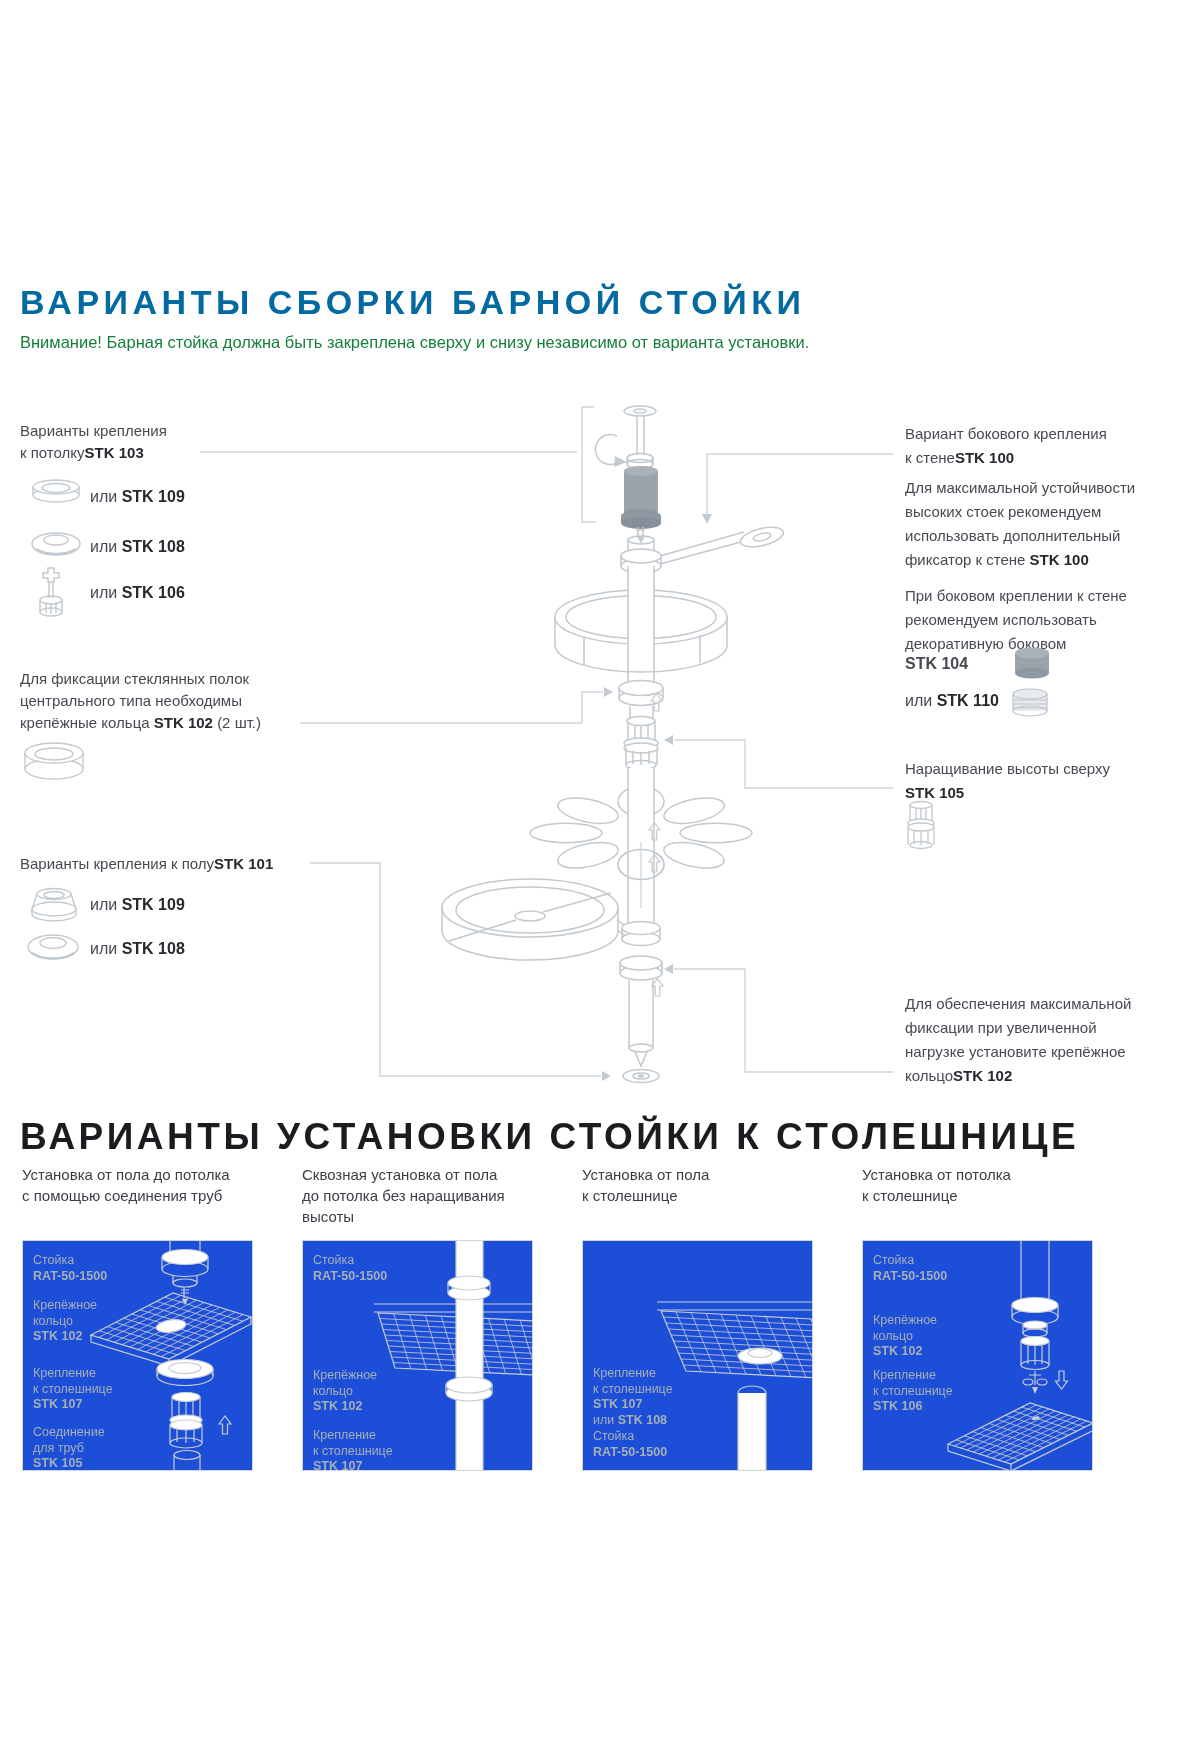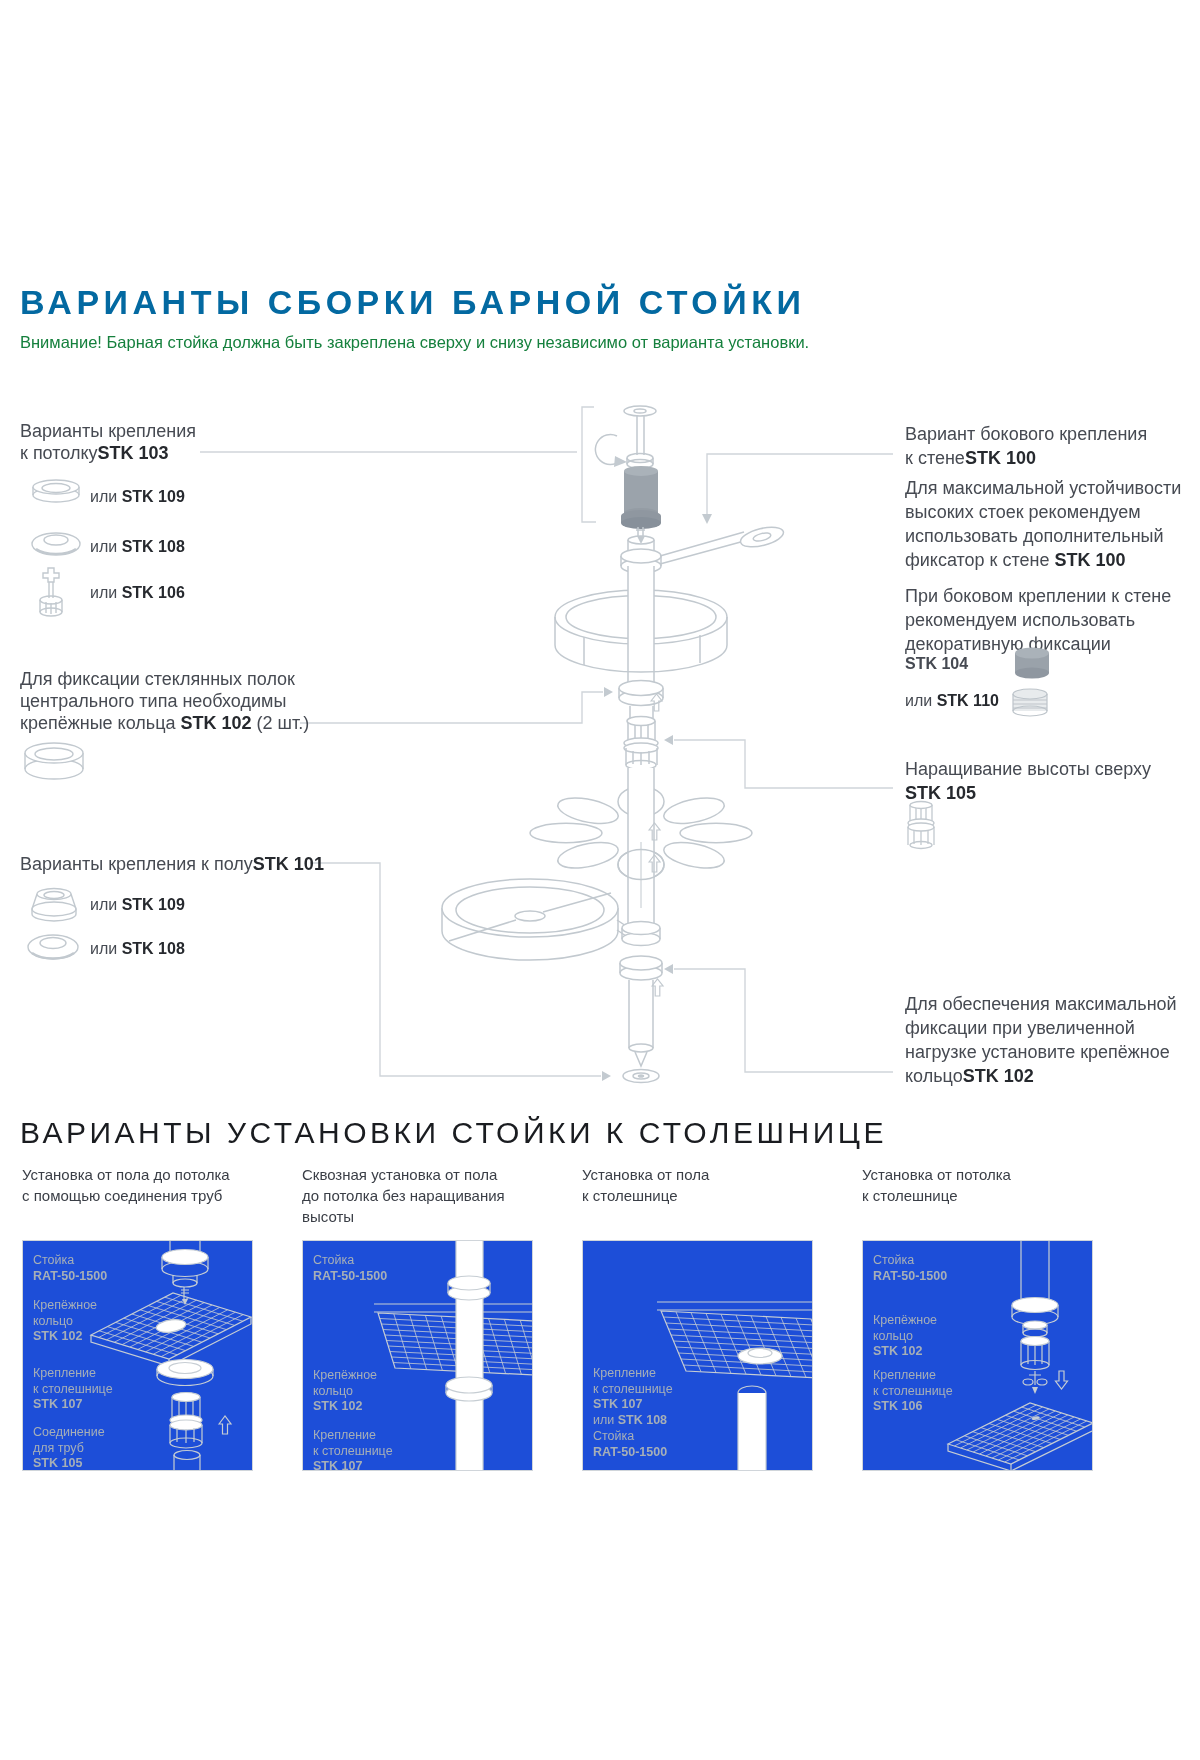--- a/index.html
+++ b/index.html
@@ -1,23 +1,23 @@
 <!DOCTYPE html>
 <html><head>
 <meta charset="utf-8">
 <style>
   html,body{margin:0;padding:0;background:#fff;}
   body{width:1200px;height:1760px;position:relative;overflow:hidden;
        font-family:"Liberation Sans",sans-serif;color:#45494f;}
   .abs{position:absolute;}
   svg{display:block;}
   .t1{font-size:34px;font-weight:700;letter-spacing:4.5px;color:#0369a1;white-space:nowrap;}
-  .t2{font-size:30px;font-weight:400;letter-spacing:3.5px;color:#1a1c20;white-space:nowrap;}
+  .t2{font-size:37px;font-weight:700;letter-spacing:3.5px;color:#1a1c20;white-space:nowrap;}
   .note{font-size:16.5px;color:#15803d;}
-  .blk{position:absolute;font-size:18px;line-height:22px;color:#464a52;white-space:nowrap;}
+  .blk{position:absolute;font-size:15px;line-height:22px;color:#464a52;white-space:nowrap;}
   .rblk{line-height:24px;}
   .code{font-weight:700;color:#26292e;}
   .gap{}
   .opt{position:absolute;font-size:16px;color:#464a52;white-space:nowrap;}
   .colhead{position:absolute;font-size:15px;line-height:21px;color:#3a3e46;font-weight:500;}
   .panel{position:absolute;width:229px;height:229px;border:1.5px solid #d0d5da;background:#1d4ed8;}
   .plabel{position:absolute;left:10px;font-size:12.5px;line-height:15.5px;color:#a6afb7;white-space:nowrap;}
   .plc{font-weight:700;}
   .diagram-layer{position:absolute;left:0;top:0;pointer-events:none;}
 </style>
@@ -260,21 +260,21 @@
 <div class="blk rblk" style="left:905px;top:476px">
   <div><span>Для максимальной устойчивости</span></div>
   <div><span>высоких стоек рекомендуем</span></div>
   <div><span>использовать дополнительный</span></div>
   <div><span>фиксатор к стене</span> <span class="code">STK 100</span></div>
 </div>
 
 <div class="blk rblk" style="left:905px;top:584px">
   <div><span>При боковом креплении к стене</span></div>
   <div><span>рекомендуем использовать</span></div>
-  <div><span>декоративную фиксации</span></div>
+  <div><span>декоративную боковом</span></div>
 </div>
 <div class="opt code" style="left:905px;top:655px">STK 104</div>
 <svg class="abs" style="left:1012px;top:646px" width="40" height="34" viewBox="0 0 40 34">
   <rect x="3" y="7" width="34" height="20" fill="#9aa2aa"></rect>
   <ellipse cx="20" cy="7" rx="17" ry="5.5" fill="#aab2b9"></ellipse>
   <ellipse cx="20" cy="27" rx="17" ry="5.5" fill="#8f97a0"></ellipse>
 </svg>
 <div class="opt" style="left:905px;top:692px"><span>или</span> <span class="code">STK 110</span></div>
 <svg class="abs" style="left:1010px;top:688px" width="40" height="30" viewBox="0 0 40 30">
   <g stroke="#bdc4ca" stroke-width="1.2" fill="#e8ebed">

